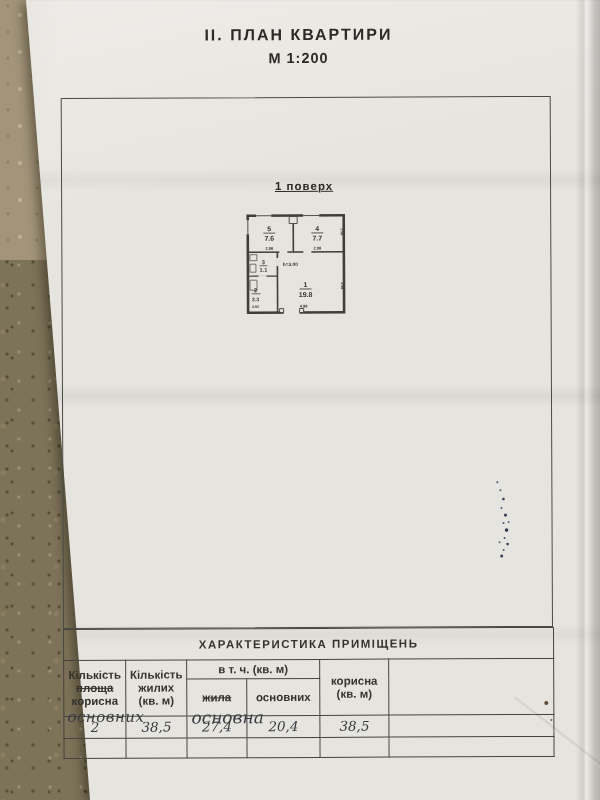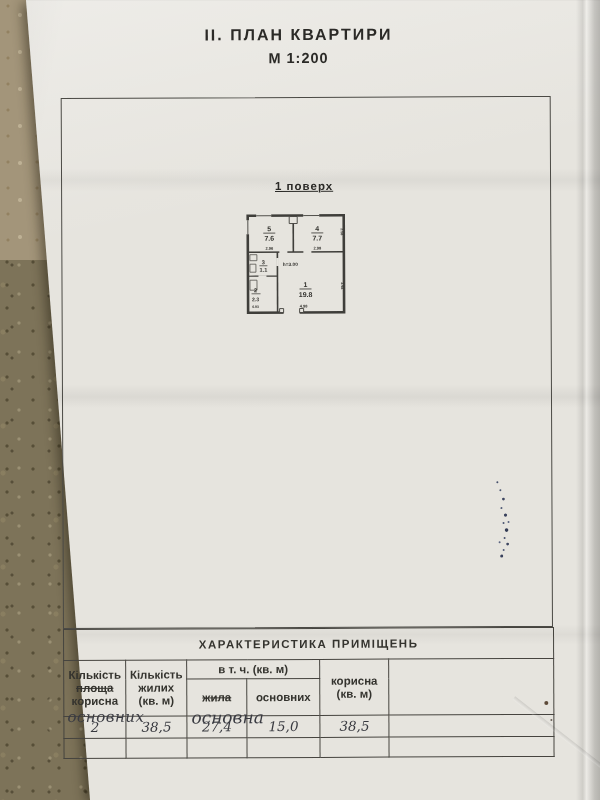--- a/index.html
+++ b/index.html
@@ -199,21 +199,21 @@
       <td class="relcell">
         <span class="strike">жила</span>
         <span class="hw hw-sub">основна</span>
       </td>
       <td>основних</td>
     </tr>
     <tr class="vals">
       <td>2</td>
       <td>38,5</td>
       <td>27,4</td>
-      <td>15,0</td>
+      <td>20,4</td>
       <td>38,5</td>
       <td></td>
     </tr>
     <tr class="blank">
       <td></td>
           <td></td>
       <td></td>
           <td></td>
       <td></td>
           <td></td>

